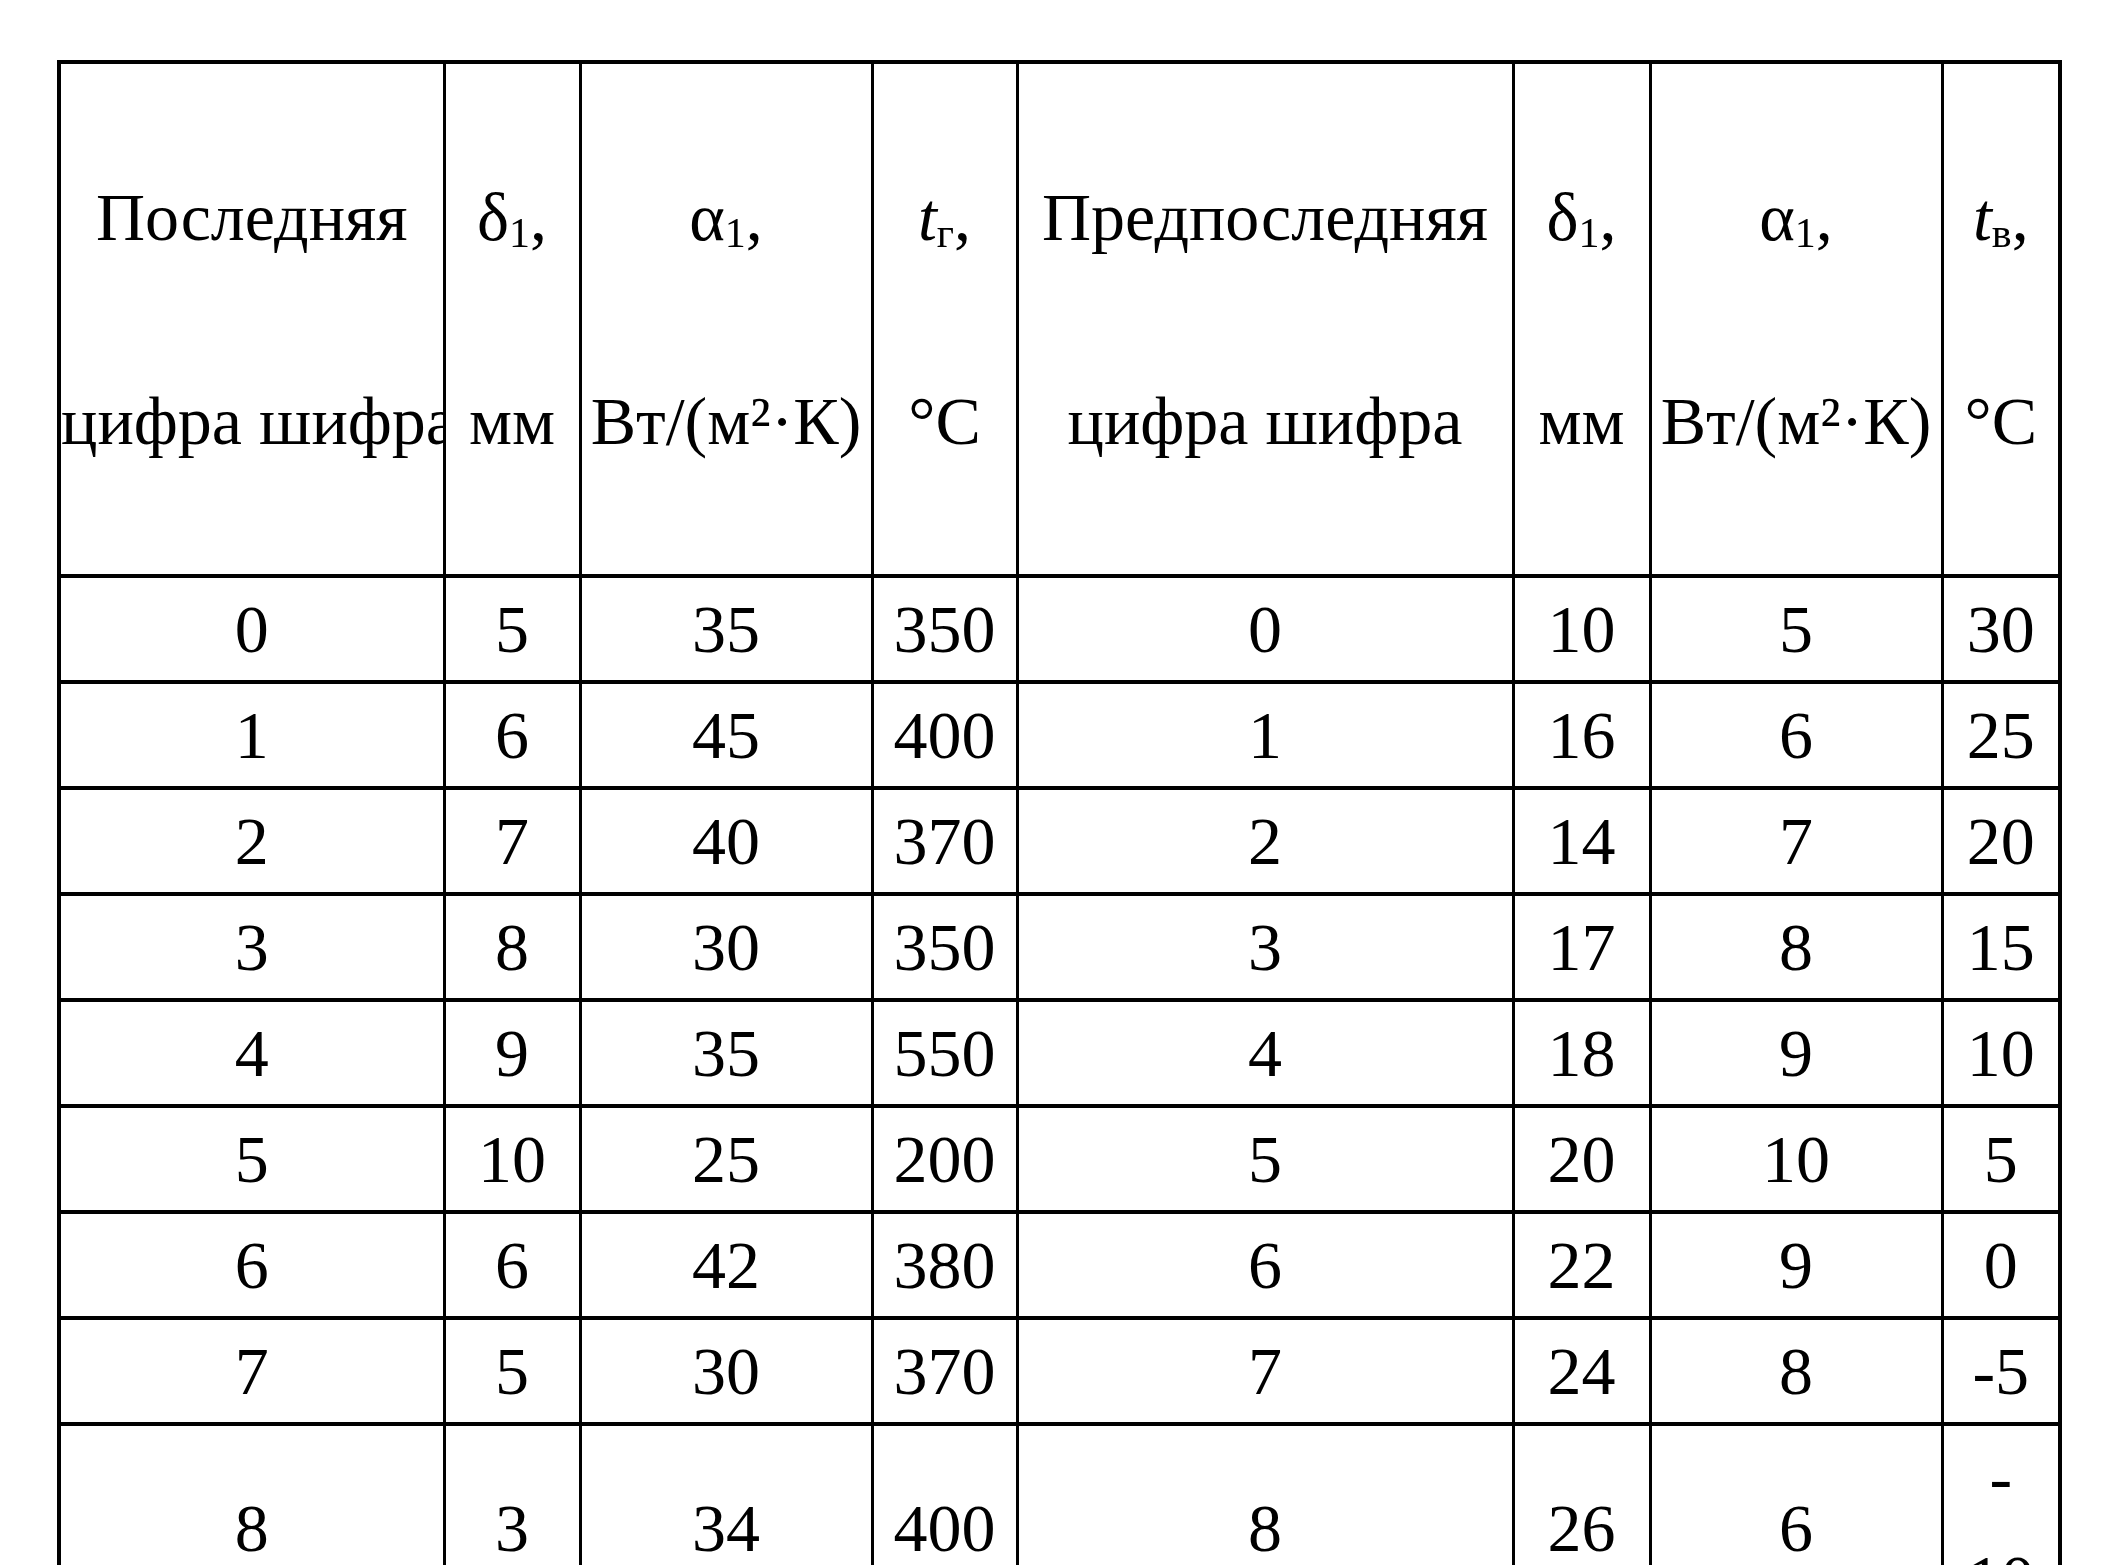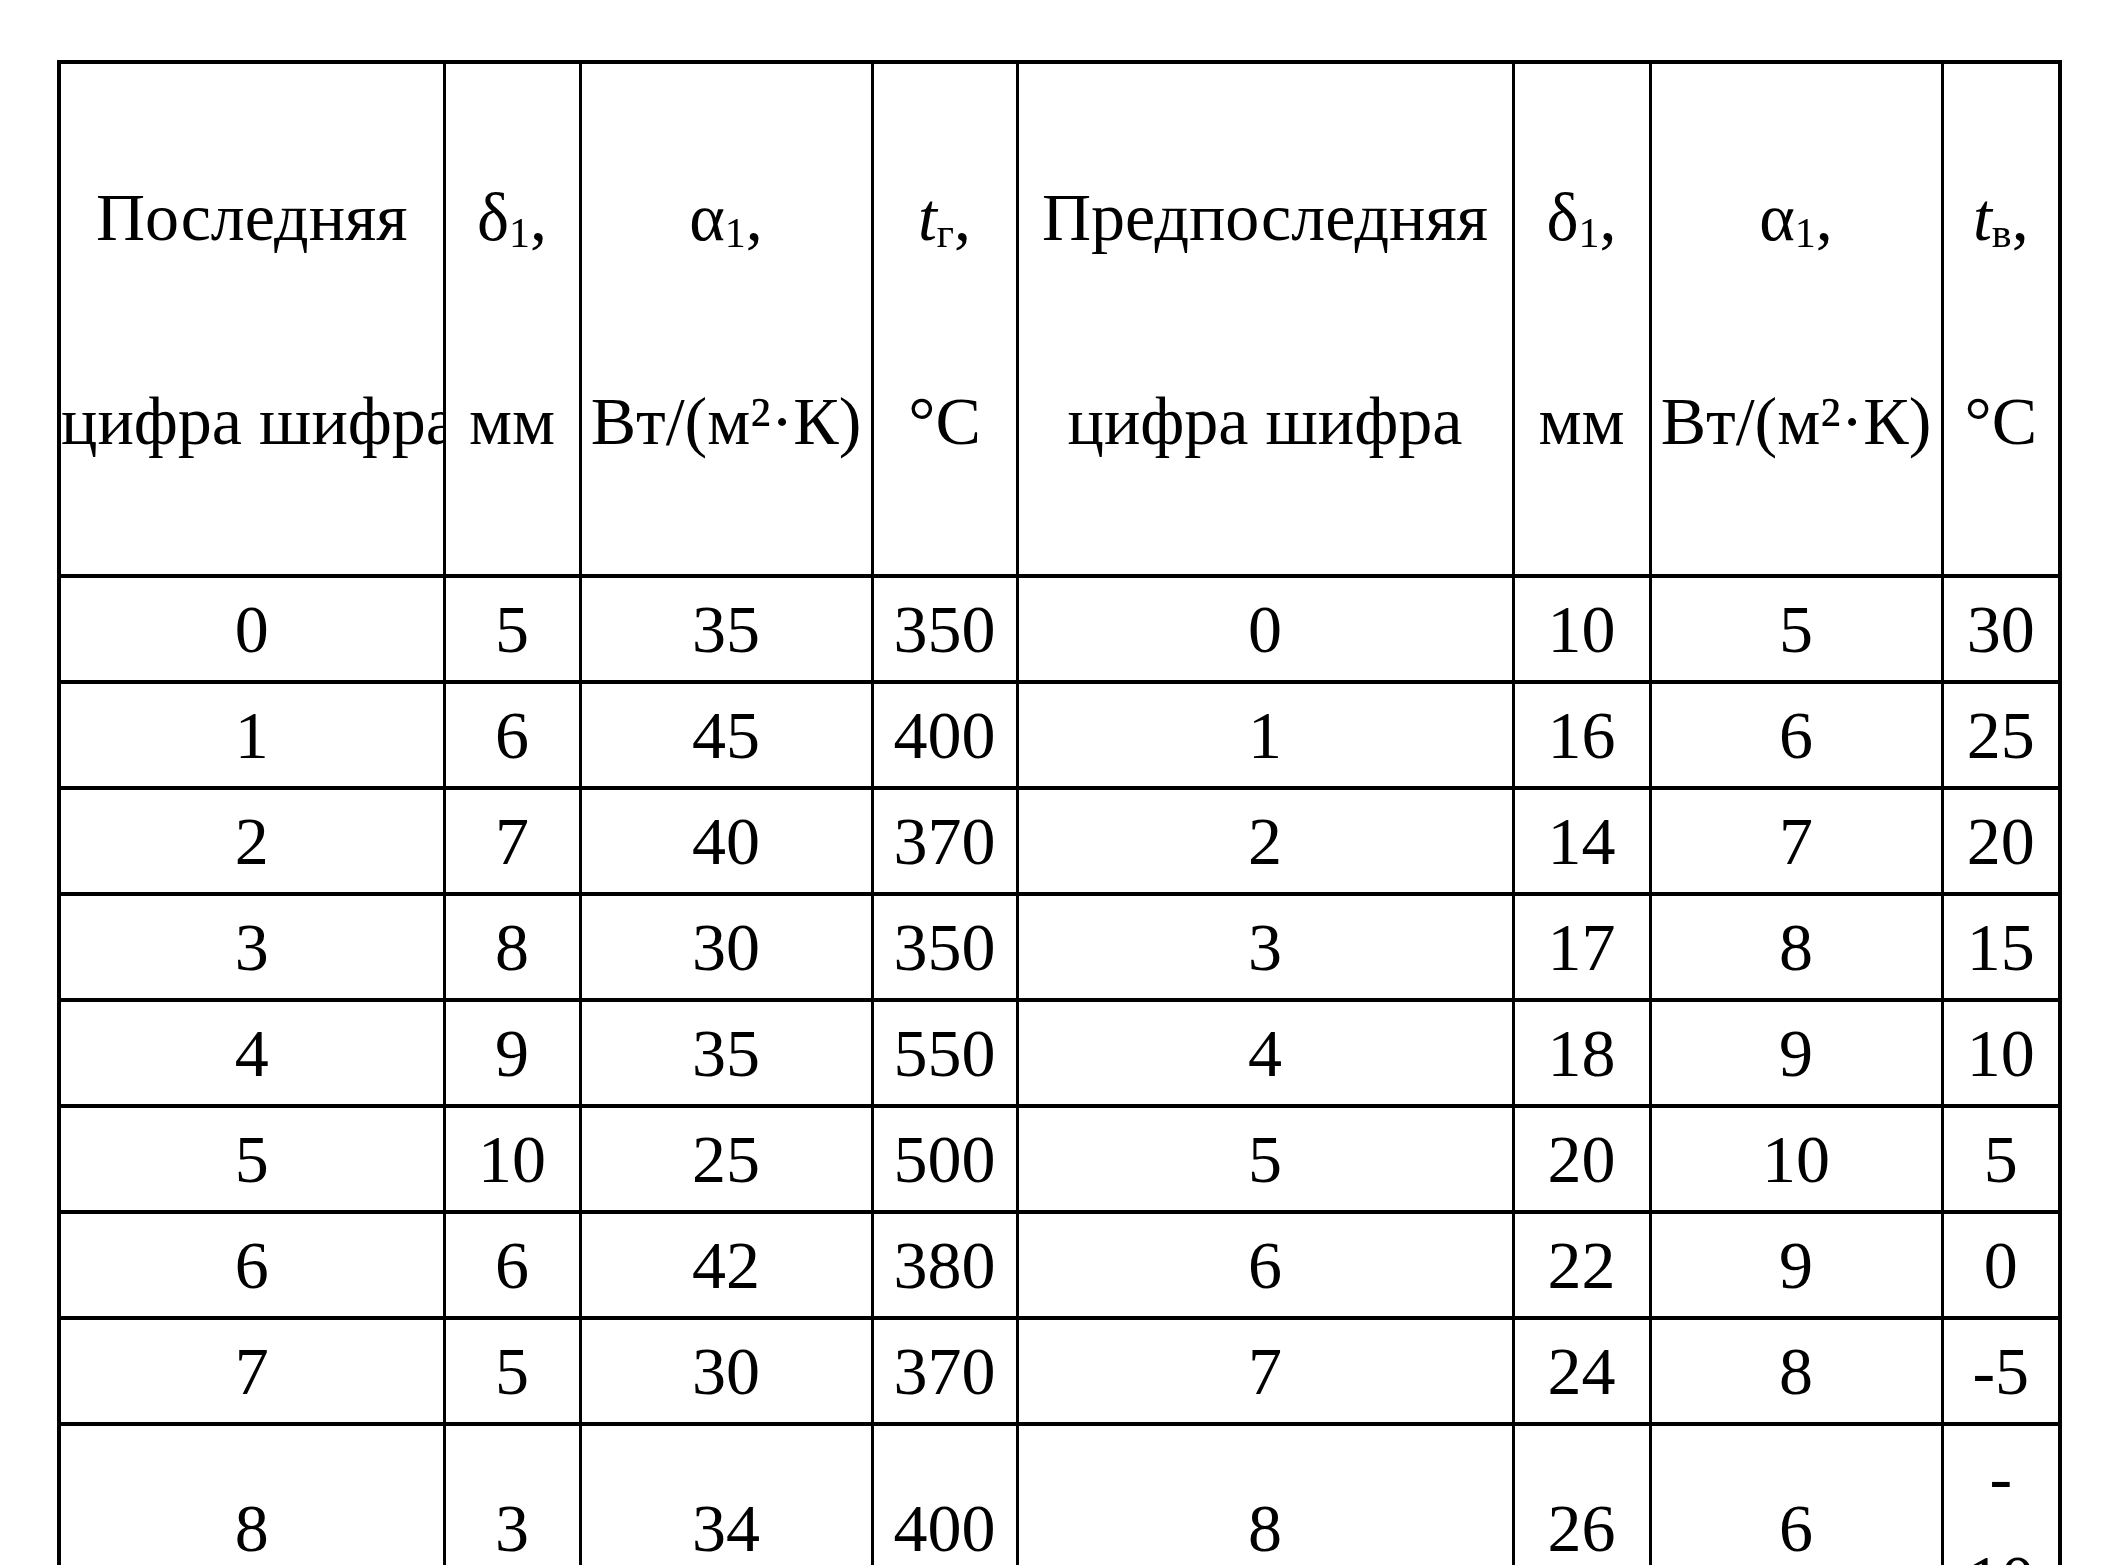--- a/index.html
+++ b/index.html
@@ -141,21 +141,21 @@
         <td>550</td>
         <td>4</td>
         <td>18</td>
         <td>9</td>
         <td>10</td>
       </tr>
       <tr>
         <td>5</td>
         <td>10</td>
         <td>25</td>
-        <td>500</td>
+        <td>200</td>
         <td>5</td>
         <td>20</td>
         <td>10</td>
         <td>5</td>
       </tr>
       <tr>
         <td>6</td>
         <td>6</td>
         <td>42</td>
         <td>380</td>

